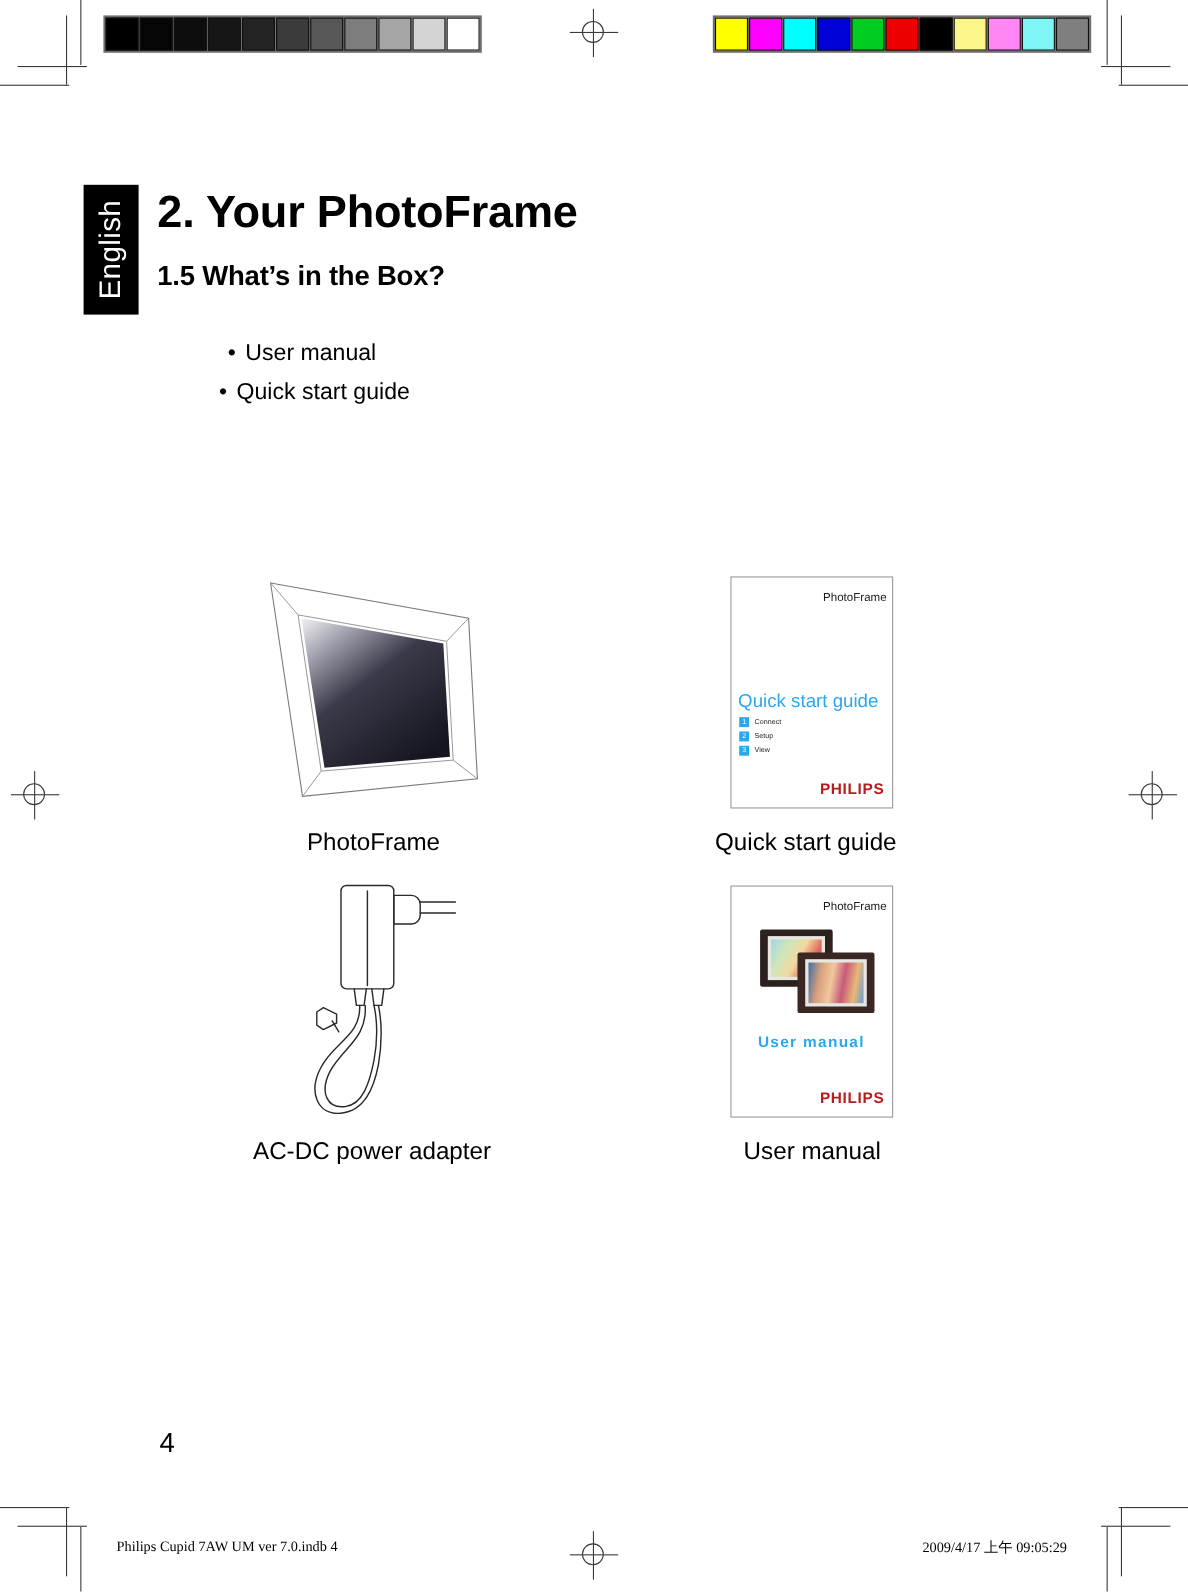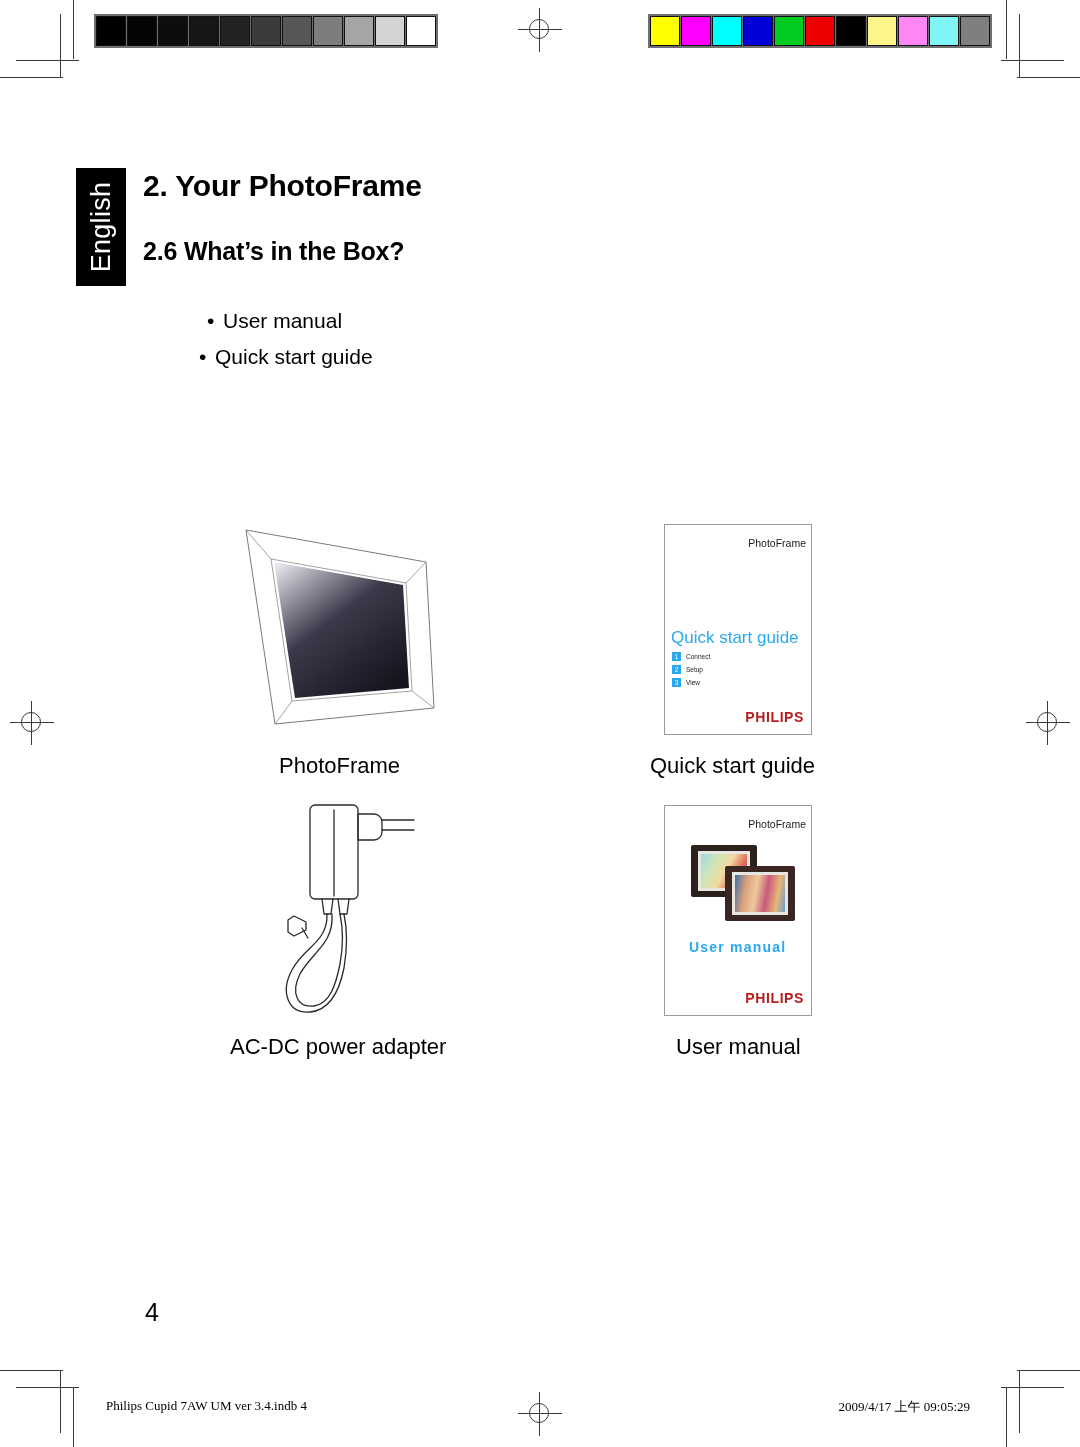--- a/index.html
+++ b/index.html
@@ -95,21 +95,21 @@
     font-weight: 400;
     white-space: nowrap;
     letter-spacing: 0.3px;
   }
 
   
   #chapter-title {
     position: absolute;
     left: 143px;
     top: 169px;
-    font-size: 30px;
+    font-size: 41px;
     font-weight: bold;
     letter-spacing: -0.2px;
     white-space: nowrap;
   }
   #section-title {
     position: absolute;
     left: 143px;
     top: 237px;
     font-size: 25px;
     font-weight: bold;
@@ -337,21 +337,21 @@
     <div class="patch" style="background: rgb(255, 134, 245);"></div>
     <div class="patch" style="background: rgb(127, 245, 245);"></div>
     <div class="patch" style="background: rgb(127, 127, 127);"></div>
   </div>
 
 <div id="language-tab">
   <span class="tab-text">English</span>
 </div>
 
 <div id="chapter-title">2. Your PhotoFrame</div>
-<div id="section-title">2.6 What’s in the Box?</div>
+<div id="section-title">1.5 What’s in the Box?</div>
 
 <div id="box-contents-list">
     <div class="bullet-row" style="padding-left: 24px;"><span class="bullet-dot">•</span><span>User manual</span></div>
     <div class="bullet-row" style="padding-left: 16px;"><span class="bullet-dot">•</span><span>Quick start guide</span></div>
   </div>
 
 <div class="item-cell" id="photoframe-figure">
   <svg width="215" height="228" viewBox="0 0 215 228">
     <defs>
       <linearGradient id="screenGrad" x1="0" y1="0" x2="0.75" y2="1">
@@ -439,14 +439,14 @@
     <div class="um-photo" style="left:10px; top:9px; right:10px; bottom:9px;
                 background:linear-gradient(100deg,#3c6ea8 0%,#d8a07a 22%,#f0c89c 42%,#c85a7a 62%,#e8b878 82%,#6a9ad0 100%);"></div>
   </div>
 
   <div class="bk-title">User manual</div>
   <div class="bk-philips">PHILIPS</div>
 </div>
 <div class="item-caption" style="left:676px; top:1034px;">User manual</div>
 
 <div id="page-number">4</div>
-<div id="footer-left">Philips Cupid 7AW UM ver 3.4.indb   4</div>
+<div id="footer-left">Philips Cupid 7AW UM ver 7.0.indb   4</div>
 <div id="footer-right">2009/4/17   上午 09:05:29</div>
 
 </body></html>

